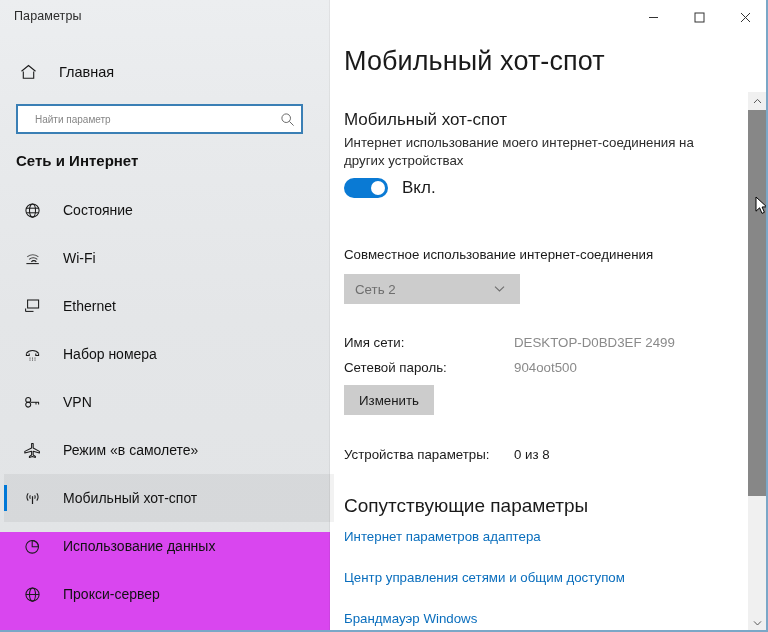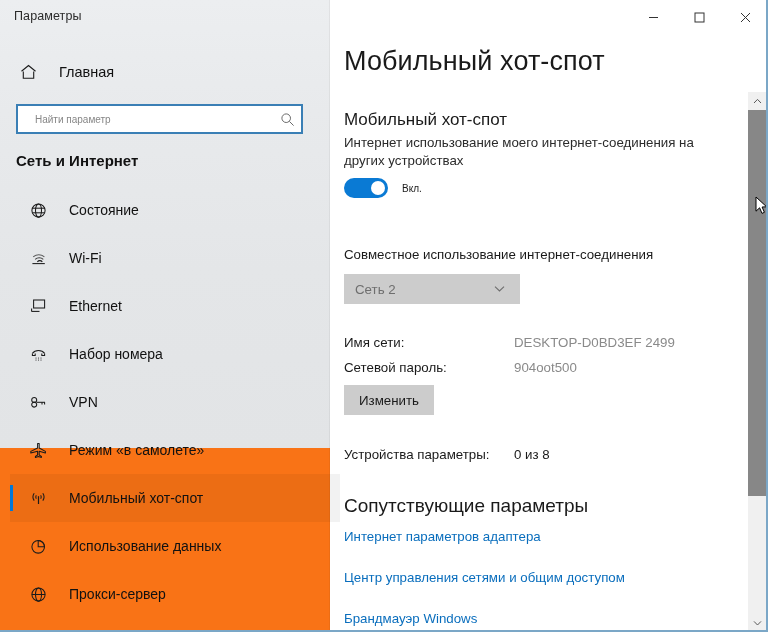--- a/index.html
+++ b/index.html
@@ -10,21 +10,21 @@
     height: 632px;
     overflow: hidden;
     font-family: "Liberation Sans", "DejaVu Sans", sans-serif;
     background: #ffffff;
   }
 
   .window {
     position: relative;
     width: 768px;
     height: 632px;
-    background: #f97316;
+    background: #d946ef;
     border-bottom: 2px solid #7ba7c7;
     border-right: 2px solid #7ba7c7;
     overflow: hidden;
   }
 
   
   .titlebar {
     position: absolute;
     top: 0; left: 0;
     width: 768px;
@@ -56,21 +56,21 @@
     border: none;
     cursor: default;
   }
   .winbtn svg { display: block; }
 
   
   .sidebar {
     position: absolute;
     left: 0; top: 0;
     width: 330px;
-    height: 448px;
+    height: 532px;
     background: linear-gradient(180deg, #eceef0 0%, #e8eaec 25%, #e4e6e8 60%, #e2e4e6 100%);
     z-index: 10;
     text-decoration: underline;
   }
   .sidebar::after {
     content: "";
     position: absolute;
     right: 0; top: 0;
     width: 1px; height: 632px;
     background: rgba(0,0,0,.05);
@@ -128,21 +128,21 @@
     position: absolute;
     left: 16px;
     top: 152px;
     font-size: 15px;
     font-weight: bold;
     color: #111;
   }
 
   .navlist {
     position: absolute;
-    left: 10px;
+    left: 4px;
     top: 186px;
     width: 330px;
   }
   .navitem {
     position: relative;
     height: 48px;
     display: flex;
     align-items: center;
     padding-left: 16px;
     cursor: default;
@@ -226,21 +226,21 @@
   }
   .toggle .knob {
     position: absolute;
     right: 3px; top: 3px;
     width: 14px; height: 14px;
     border-radius: 50%;
     background: #ffffff;
   }
   .toggle-label {
     margin-left: 14px;
-    font-size: 10px;
+    font-size: 17px;
     color: #1a1a1a;
   }
 
   .field-label {
     font-size: 13.3px;
     color: #1a1a1a;
   }
 
   .combo {
     width: 176px;

